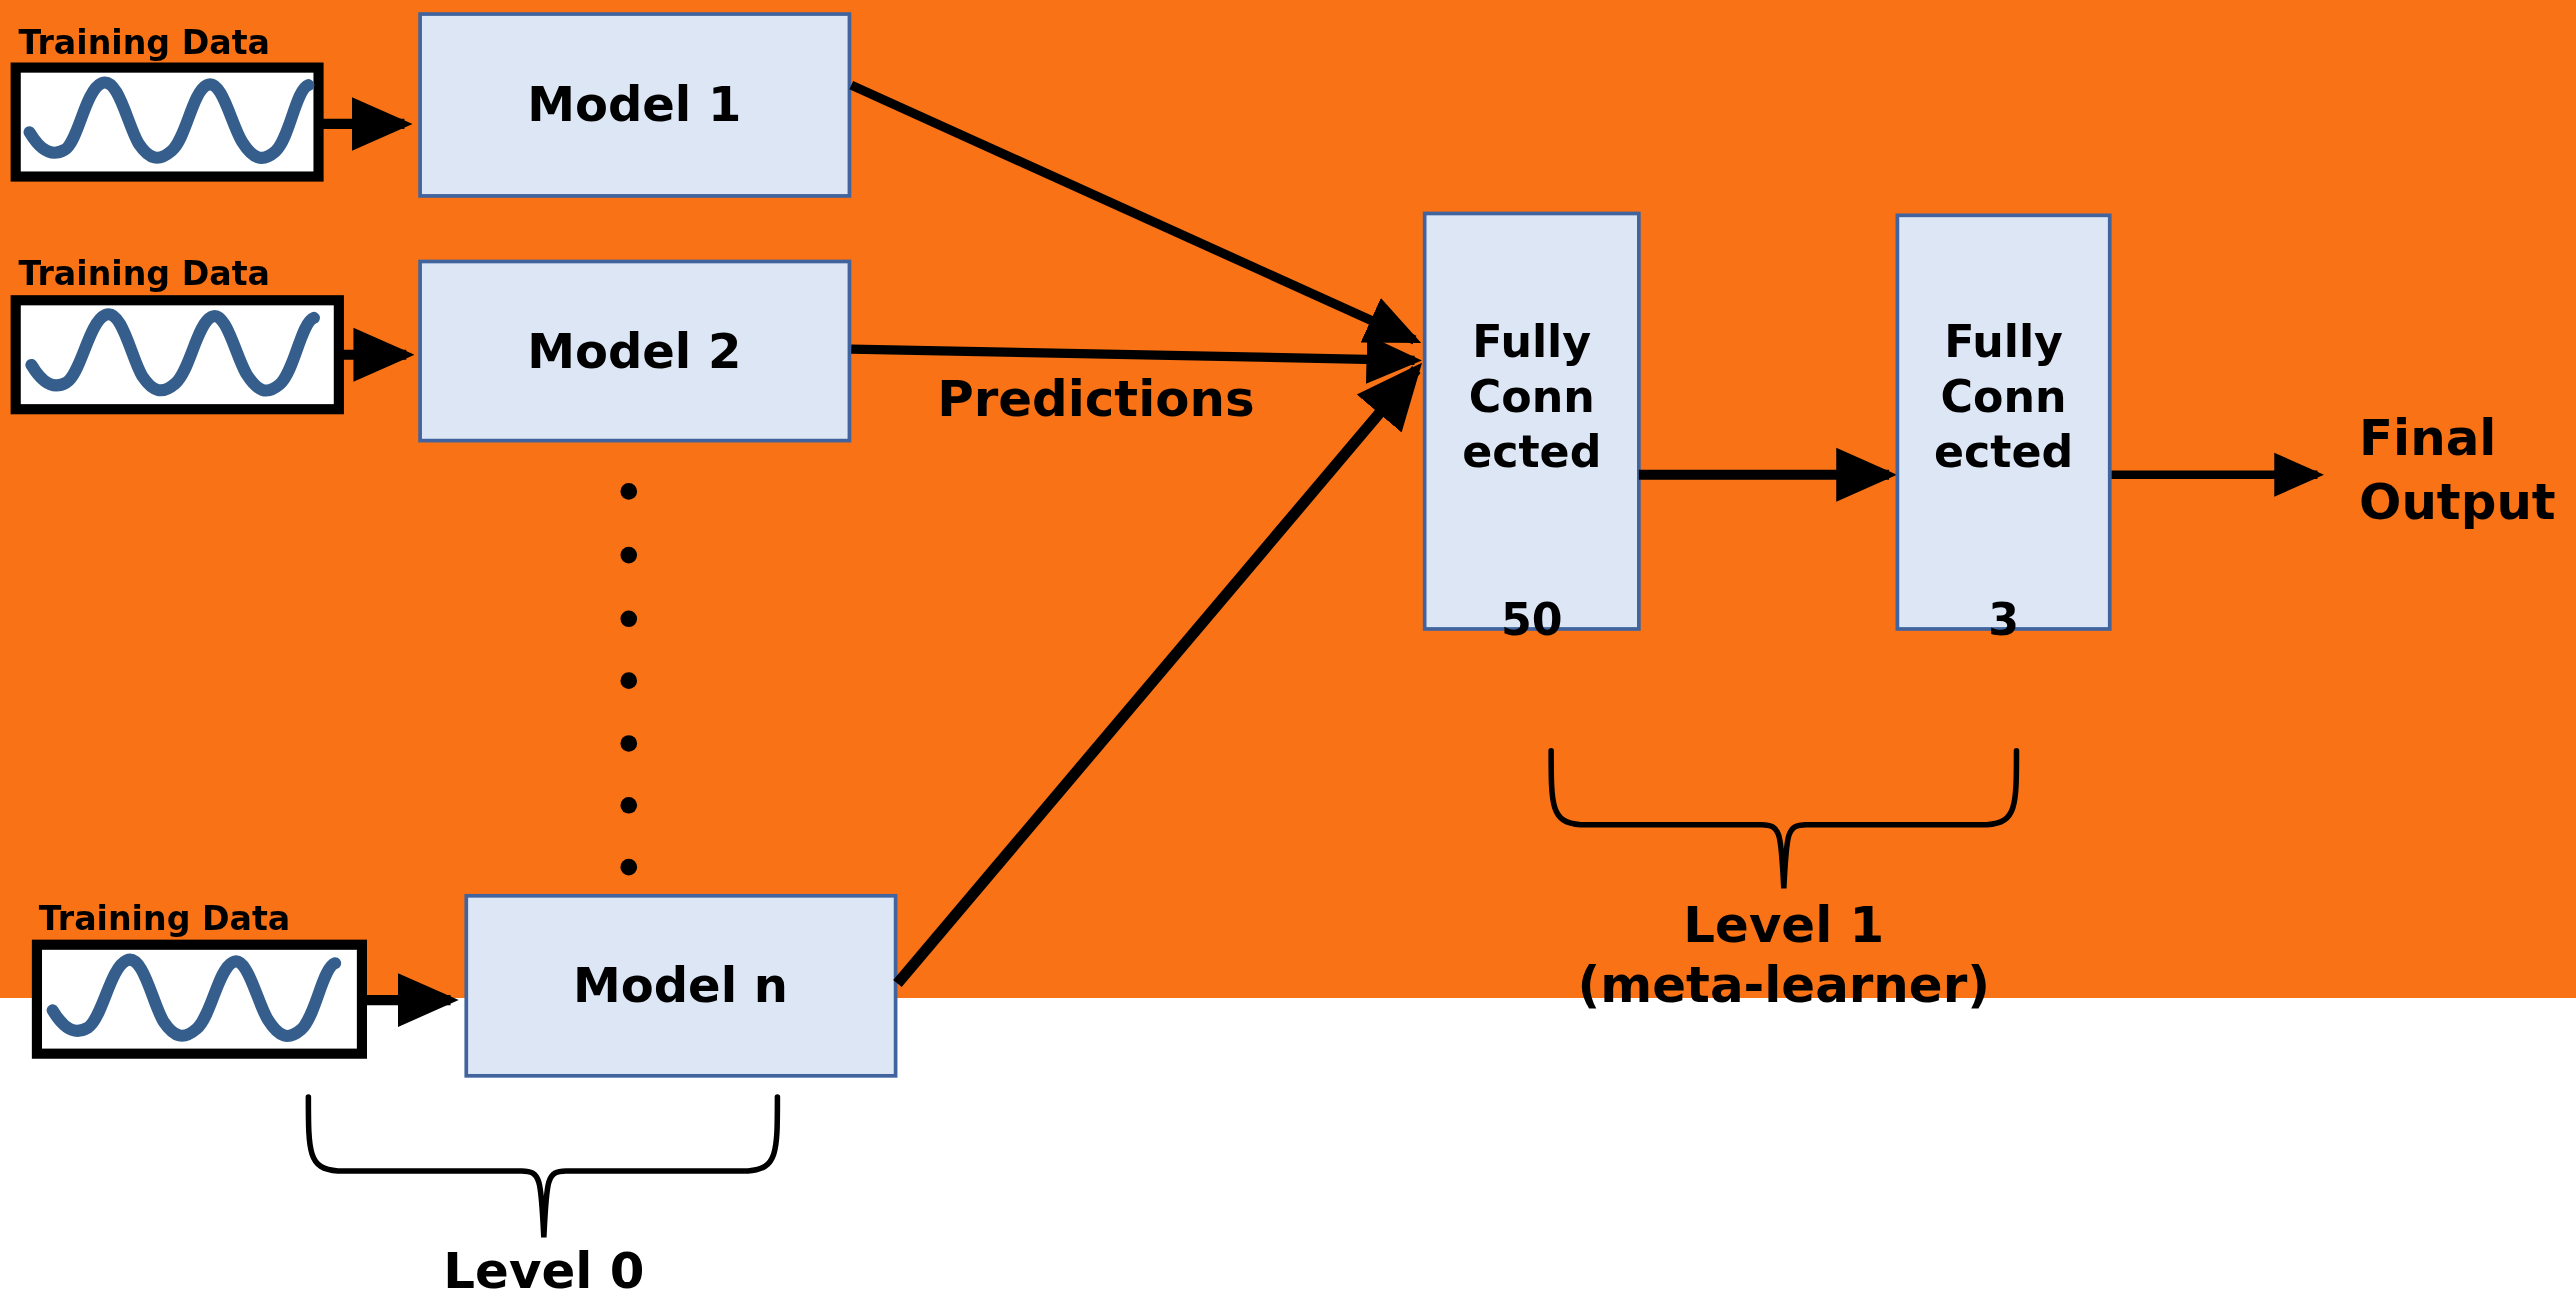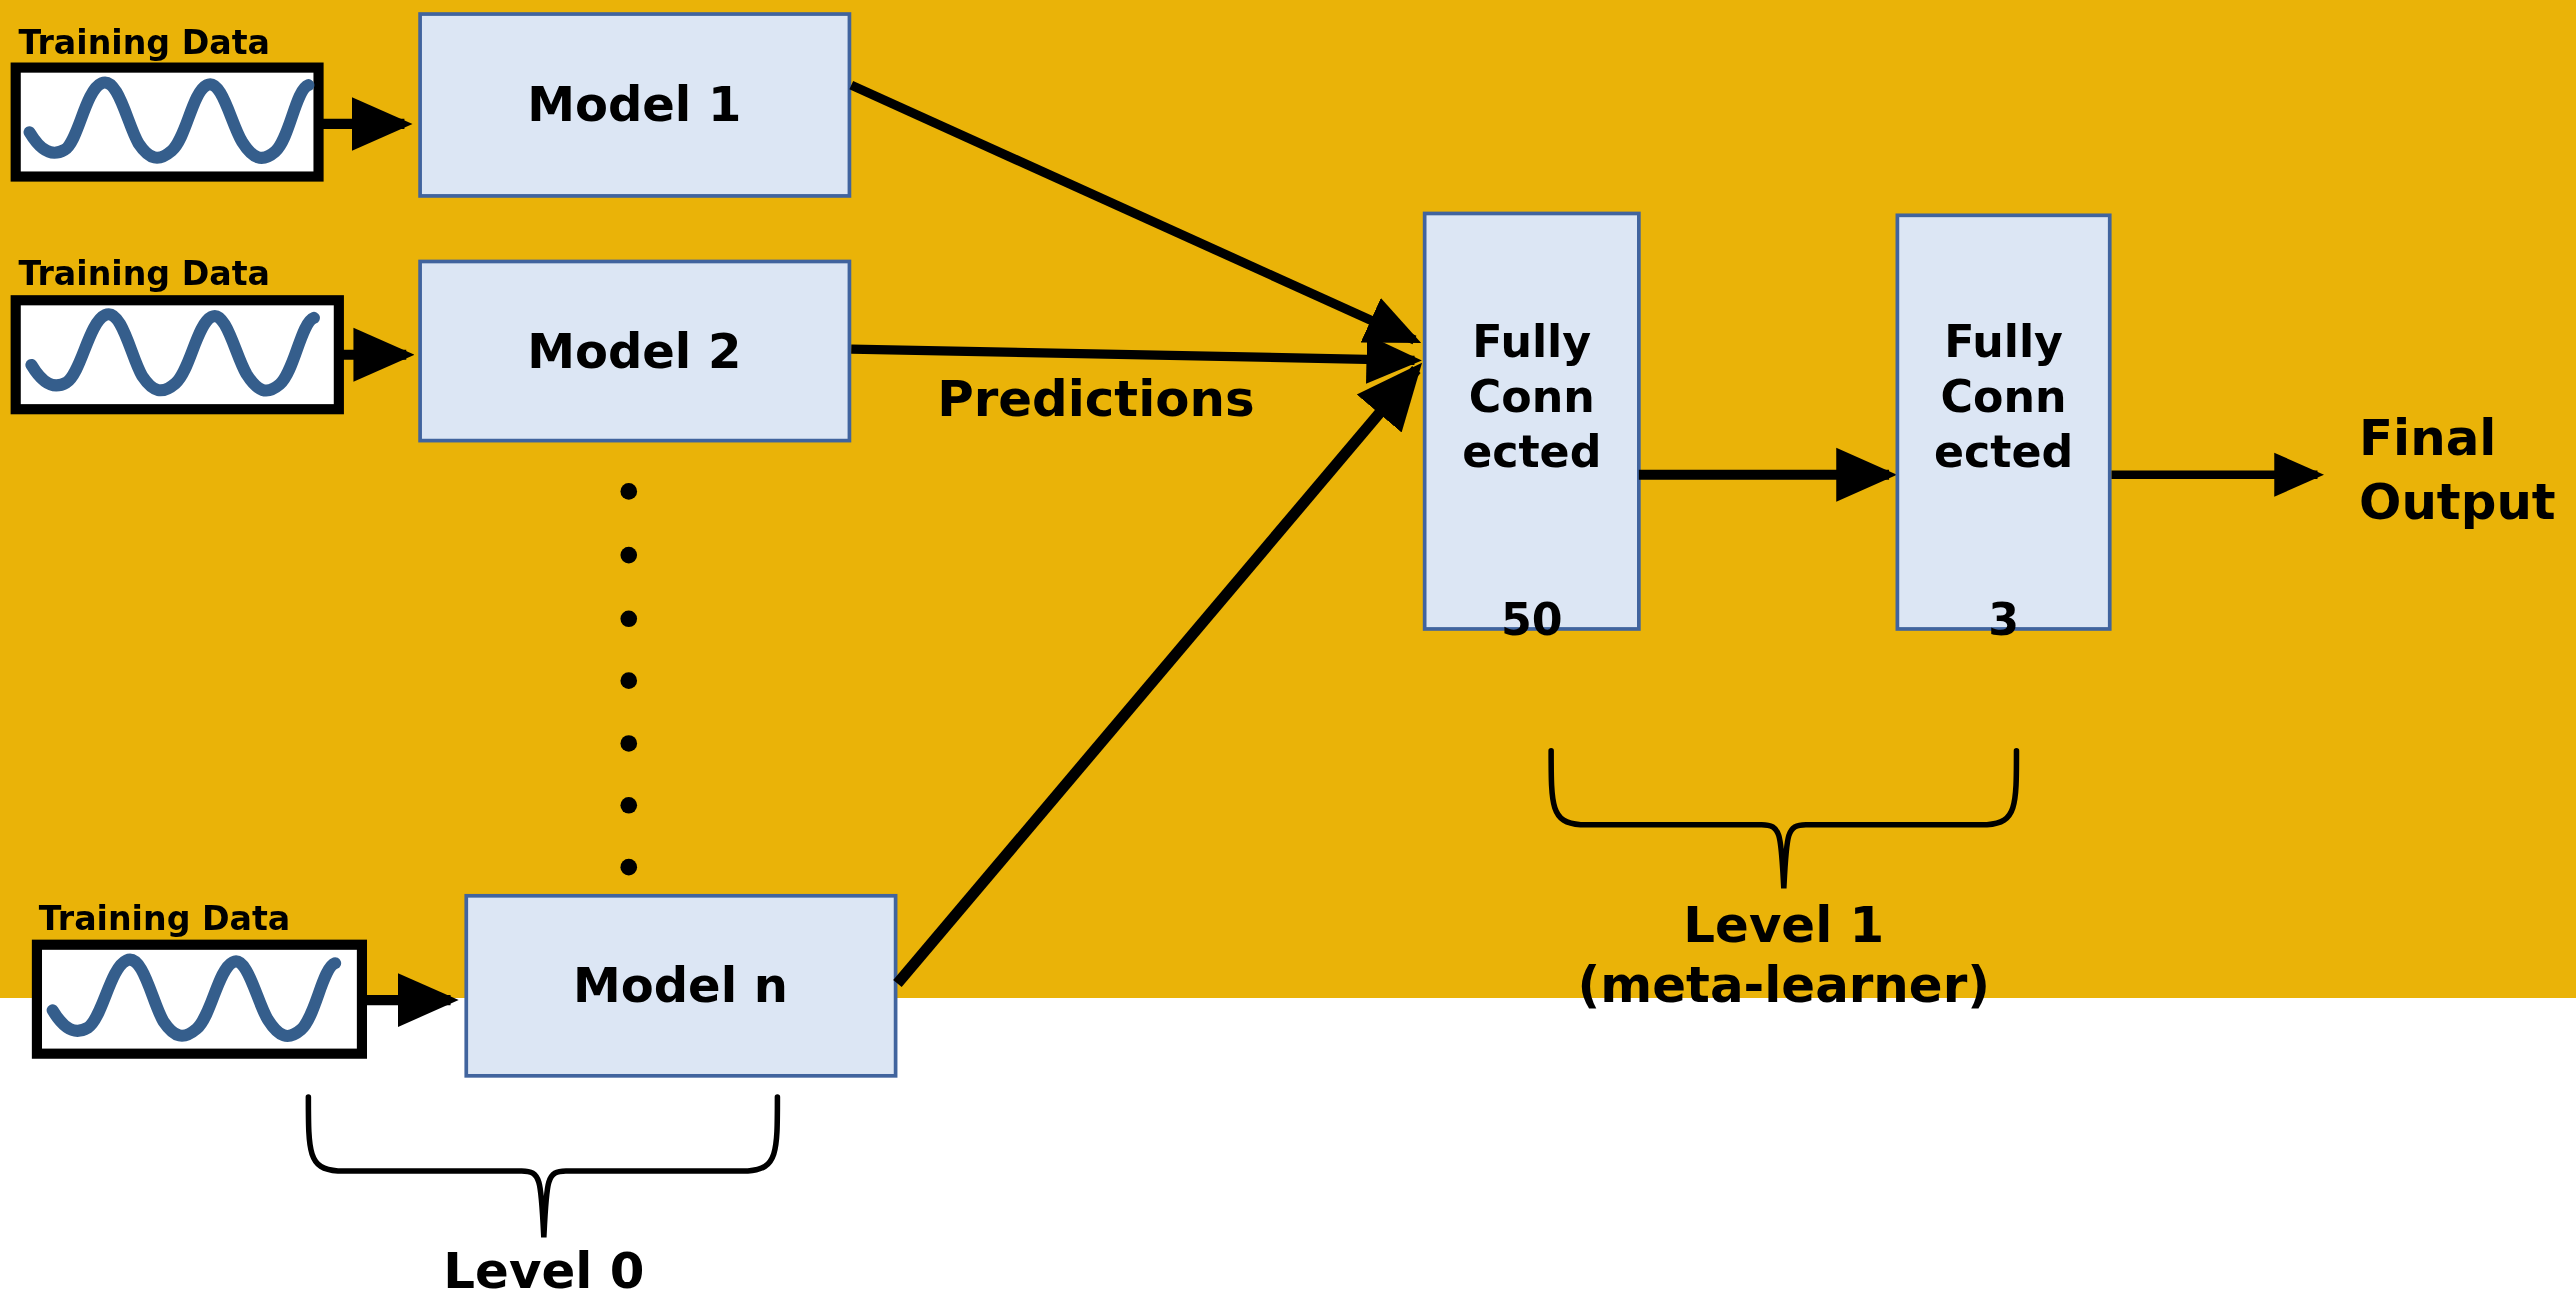--- a/index.html
+++ b/index.html
@@ -10,21 +10,21 @@
   body {
     width: 2576px;
     height: 1293px;
     font-family: "DejaVu Sans", sans-serif;
     overflow: hidden;
   }
   #stage {
     position: relative;
     width: 2576px;
     height: 998px;
-    background: #eab308;
+    background: #f97316;
   }
   #diagram {
     position: absolute;
     left: 0;
     top: 0;
     width: 2576px;
     height: 1293px;
   }
   .box-fill { fill: #DCE6F4; stroke: #41649E; stroke-width: 4; }
   .td-frame { fill: #ffffff; stroke: #000000; stroke-width: 11; }

